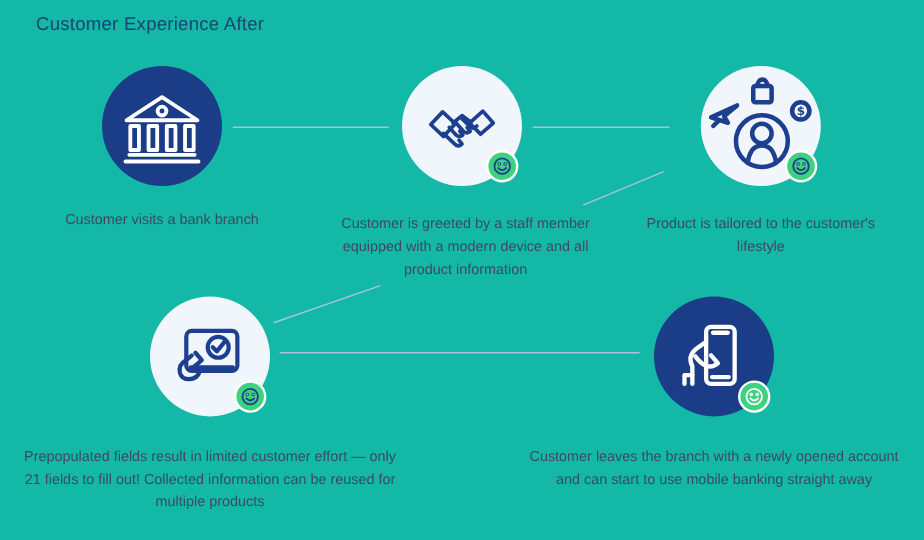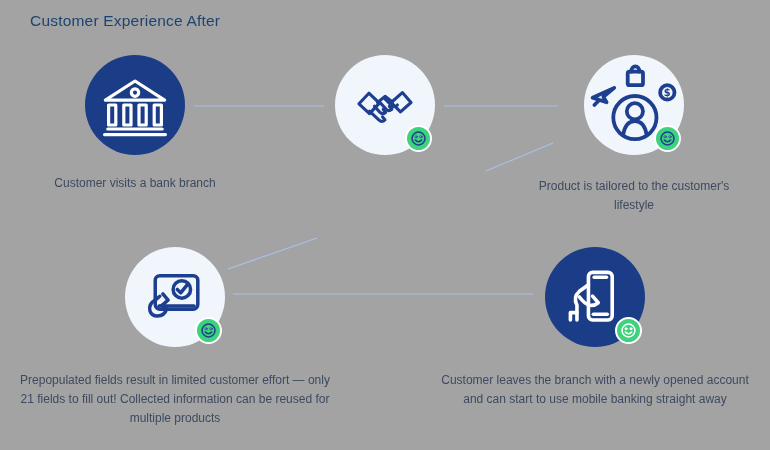--- a/index.html
+++ b/index.html
@@ -1,19 +1,19 @@
 <!DOCTYPE html>
 <html><head>
 <meta charset="utf-8">
 <style>
   html,body{margin:0;padding:0;background:#ffffff;}
   .stage{
     position:relative;width:770px;height:450px;overflow:hidden;
     font-family:"Liberation Sans","DejaVu Sans",sans-serif;
-    background:#a3a3a3;
+    background:#14b8a6;
   }
   .page-title{
     position:absolute;left:30px;top:12px;
     font-size:15.5px;color:#1d4370;letter-spacing:.2px;
   }
   svg.connectors{position:absolute;left:0;top:0;width:770px;height:450px;}
   .connector{stroke:#a8c0e8;stroke-width:1.2;}
   .node{
     position:absolute;width:100px;height:100px;border-radius:50%;
     display:flex;align-items:center;justify-content:center;
@@ -138,20 +138,23 @@
       <svg width="19" height="19" viewBox="-10 -10 20 20">
         <circle cx="0" cy="0" r="6.8" stroke="#fff" stroke-width="1.6" fill="none"></circle>
         <circle cx="-2.6" cy="-1.8" r="1.1" fill="#fff" stroke="none"></circle>
         <circle cx="2.6" cy="-1.8" r="1.1" fill="#fff" stroke="none"></circle>
         <path d="M-3.4,1.6 Q0,5.2 3.4,1.6" stroke="#fff" stroke-width="1.6" fill="none" stroke-linecap="round"></path>
       </svg>
     </div>
   </div>
 
   <div class="step-label" style="left:135px;top:174px;">Customer visits a bank branch</div>
+  <div class="step-label" style="left:388px;top:177px;">Customer is greeted by a staff member
+equipped with a modern device and all
+product information</div>
   <div class="step-label" style="left:634px;top:177px;">Product is tailored to the customer's
 lifestyle</div>
   <div class="step-label" style="left:175px;top:371px;">Prepopulated fields result in limited customer effort — only
 21 fields to fill out! Collected information can be reused for
 multiple products</div>
   <div class="step-label" style="left:595px;top:371px;">Customer leaves the branch with a newly opened account
 and can start to use mobile banking straight away</div>
 
 </div>
 

